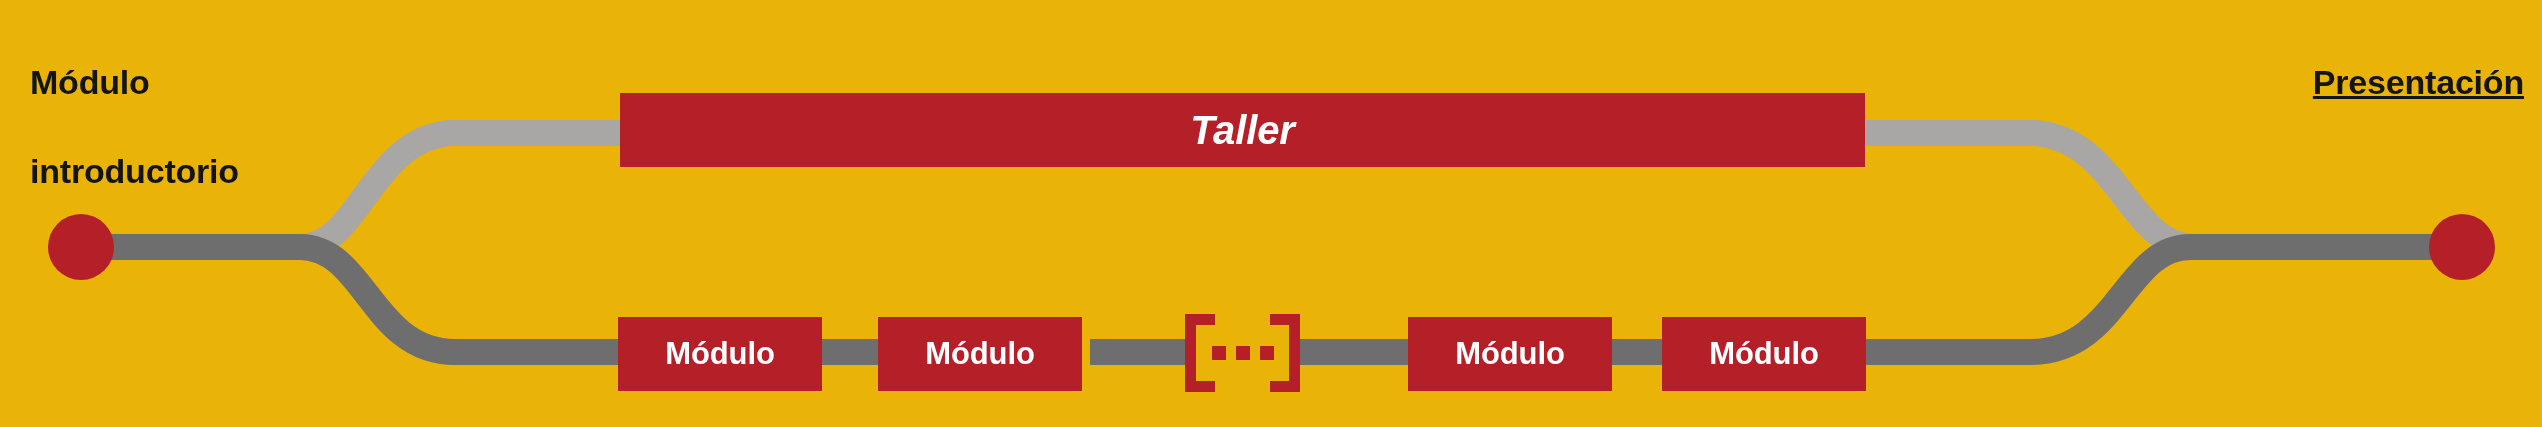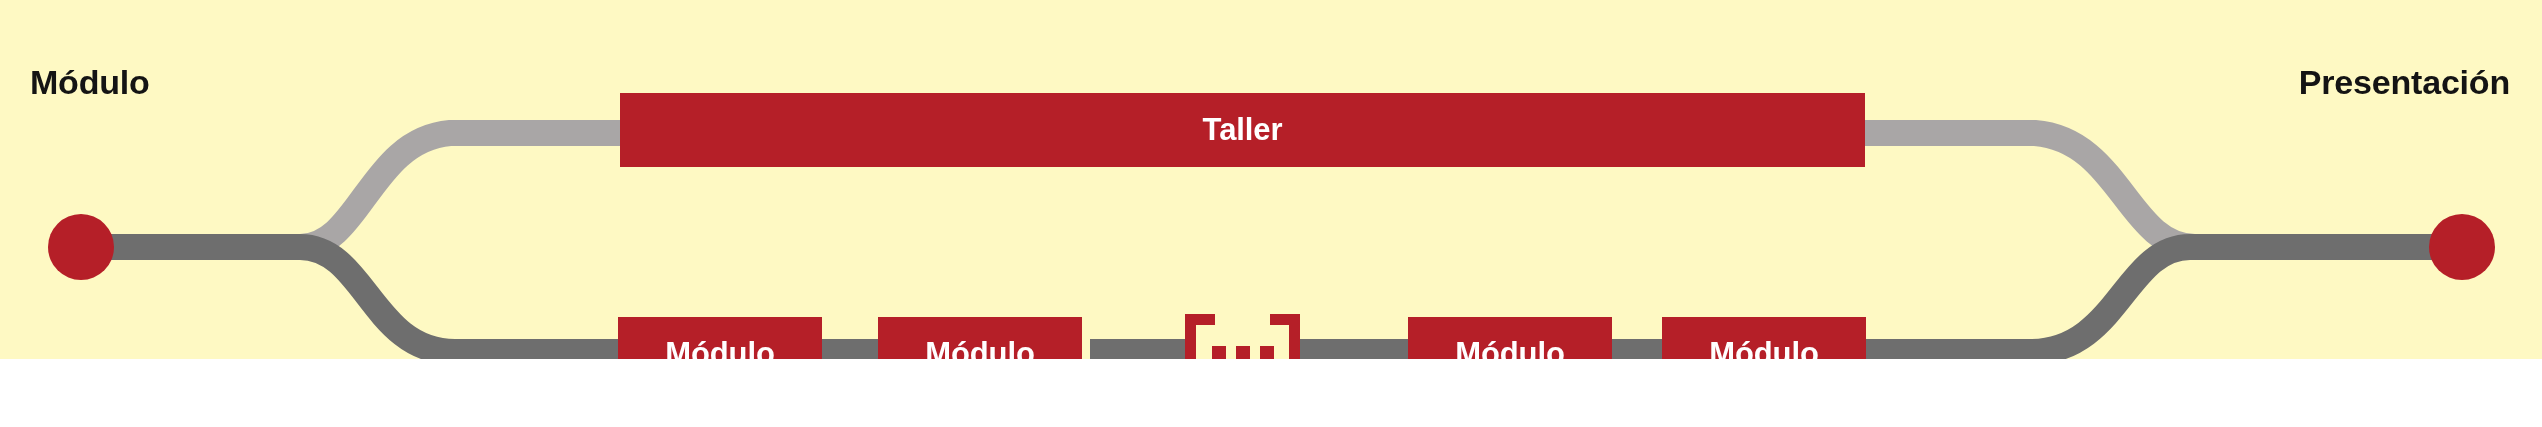--- a/index.html
+++ b/index.html
@@ -7,22 +7,22 @@
     margin: 0;
     padding: 0;
     background: #ffffff;
   }
   body {
     font-family: "Liberation Sans", sans-serif;
   }
   #diagram-root {
     position: relative;
     width: 2542px;
-    height: 359px;
-    background: #fef9c3;
+    height: 427px;
+    background: #eab308;
     overflow: hidden;
   }
   #flow-svg {
     position: absolute;
     left: 0;
     top: 0;
     width: 2542px;
     height: 427px;
   }
   .edge-label {
@@ -33,37 +33,39 @@
     color: #141414;
     letter-spacing: -0.2px;
     white-space: pre-line;
   }
   #label-left {
     left: 30px;
     top: 16px;
     text-align: left;
   }
   #label-right {
-    right: 32px;
+    right: 18px;
     top: 16px;
     text-align: center;
+    text-decoration: underline;
   }
   .node-box {
     position: absolute;
     display: flex;
     align-items: center;
     justify-content: center;
     color: #ffffff;
     font-weight: bold;
     font-size: 31px;
     letter-spacing: -0.1px;
     box-sizing: border-box;
   }
   #taller-box {
-    font-size: 31px;
+    font-size: 40px;
+    font-style: italic;
   }
   .ellipsis-group {
     position: absolute;
     display: flex;
     align-items: center;
     justify-content: center;
     box-sizing: border-box;
   }
   .bracket {
     position: absolute;
@@ -121,20 +123,21 @@
     <line x1="1090" y1="352" x2="1195" y2="352" stroke="#6e6e6e" stroke-width="26"></line>
     <line x1="1290" y1="352" x2="1415" y2="352" stroke="#6e6e6e" stroke-width="26"></line>
     <line x1="1610" y1="352" x2="1672" y2="352" stroke="#6e6e6e" stroke-width="26"></line>
 
     <circle cx="81" cy="247" r="33" fill="#b51f28"></circle>
     <circle cx="2462" cy="247" r="33" fill="#b51f28"></circle>
   </svg>
 
   <div class="edge-label" id="label-left">
     <div>Módulo</div>
+    <div>introductorio</div>
   </div>
 
   <div class="edge-label" id="label-right">
     <div>Presentación</div>
   </div>
 
   <div class="node-box" id="taller-box" style="left:620px; top:93px; width:1245px; height:74px; background:#b51f28;">Taller</div>
 
   <div class="node-box" style="left:618px; top:317px; width:204px; height:74px; background:#b51f28;">Módulo</div>
 

